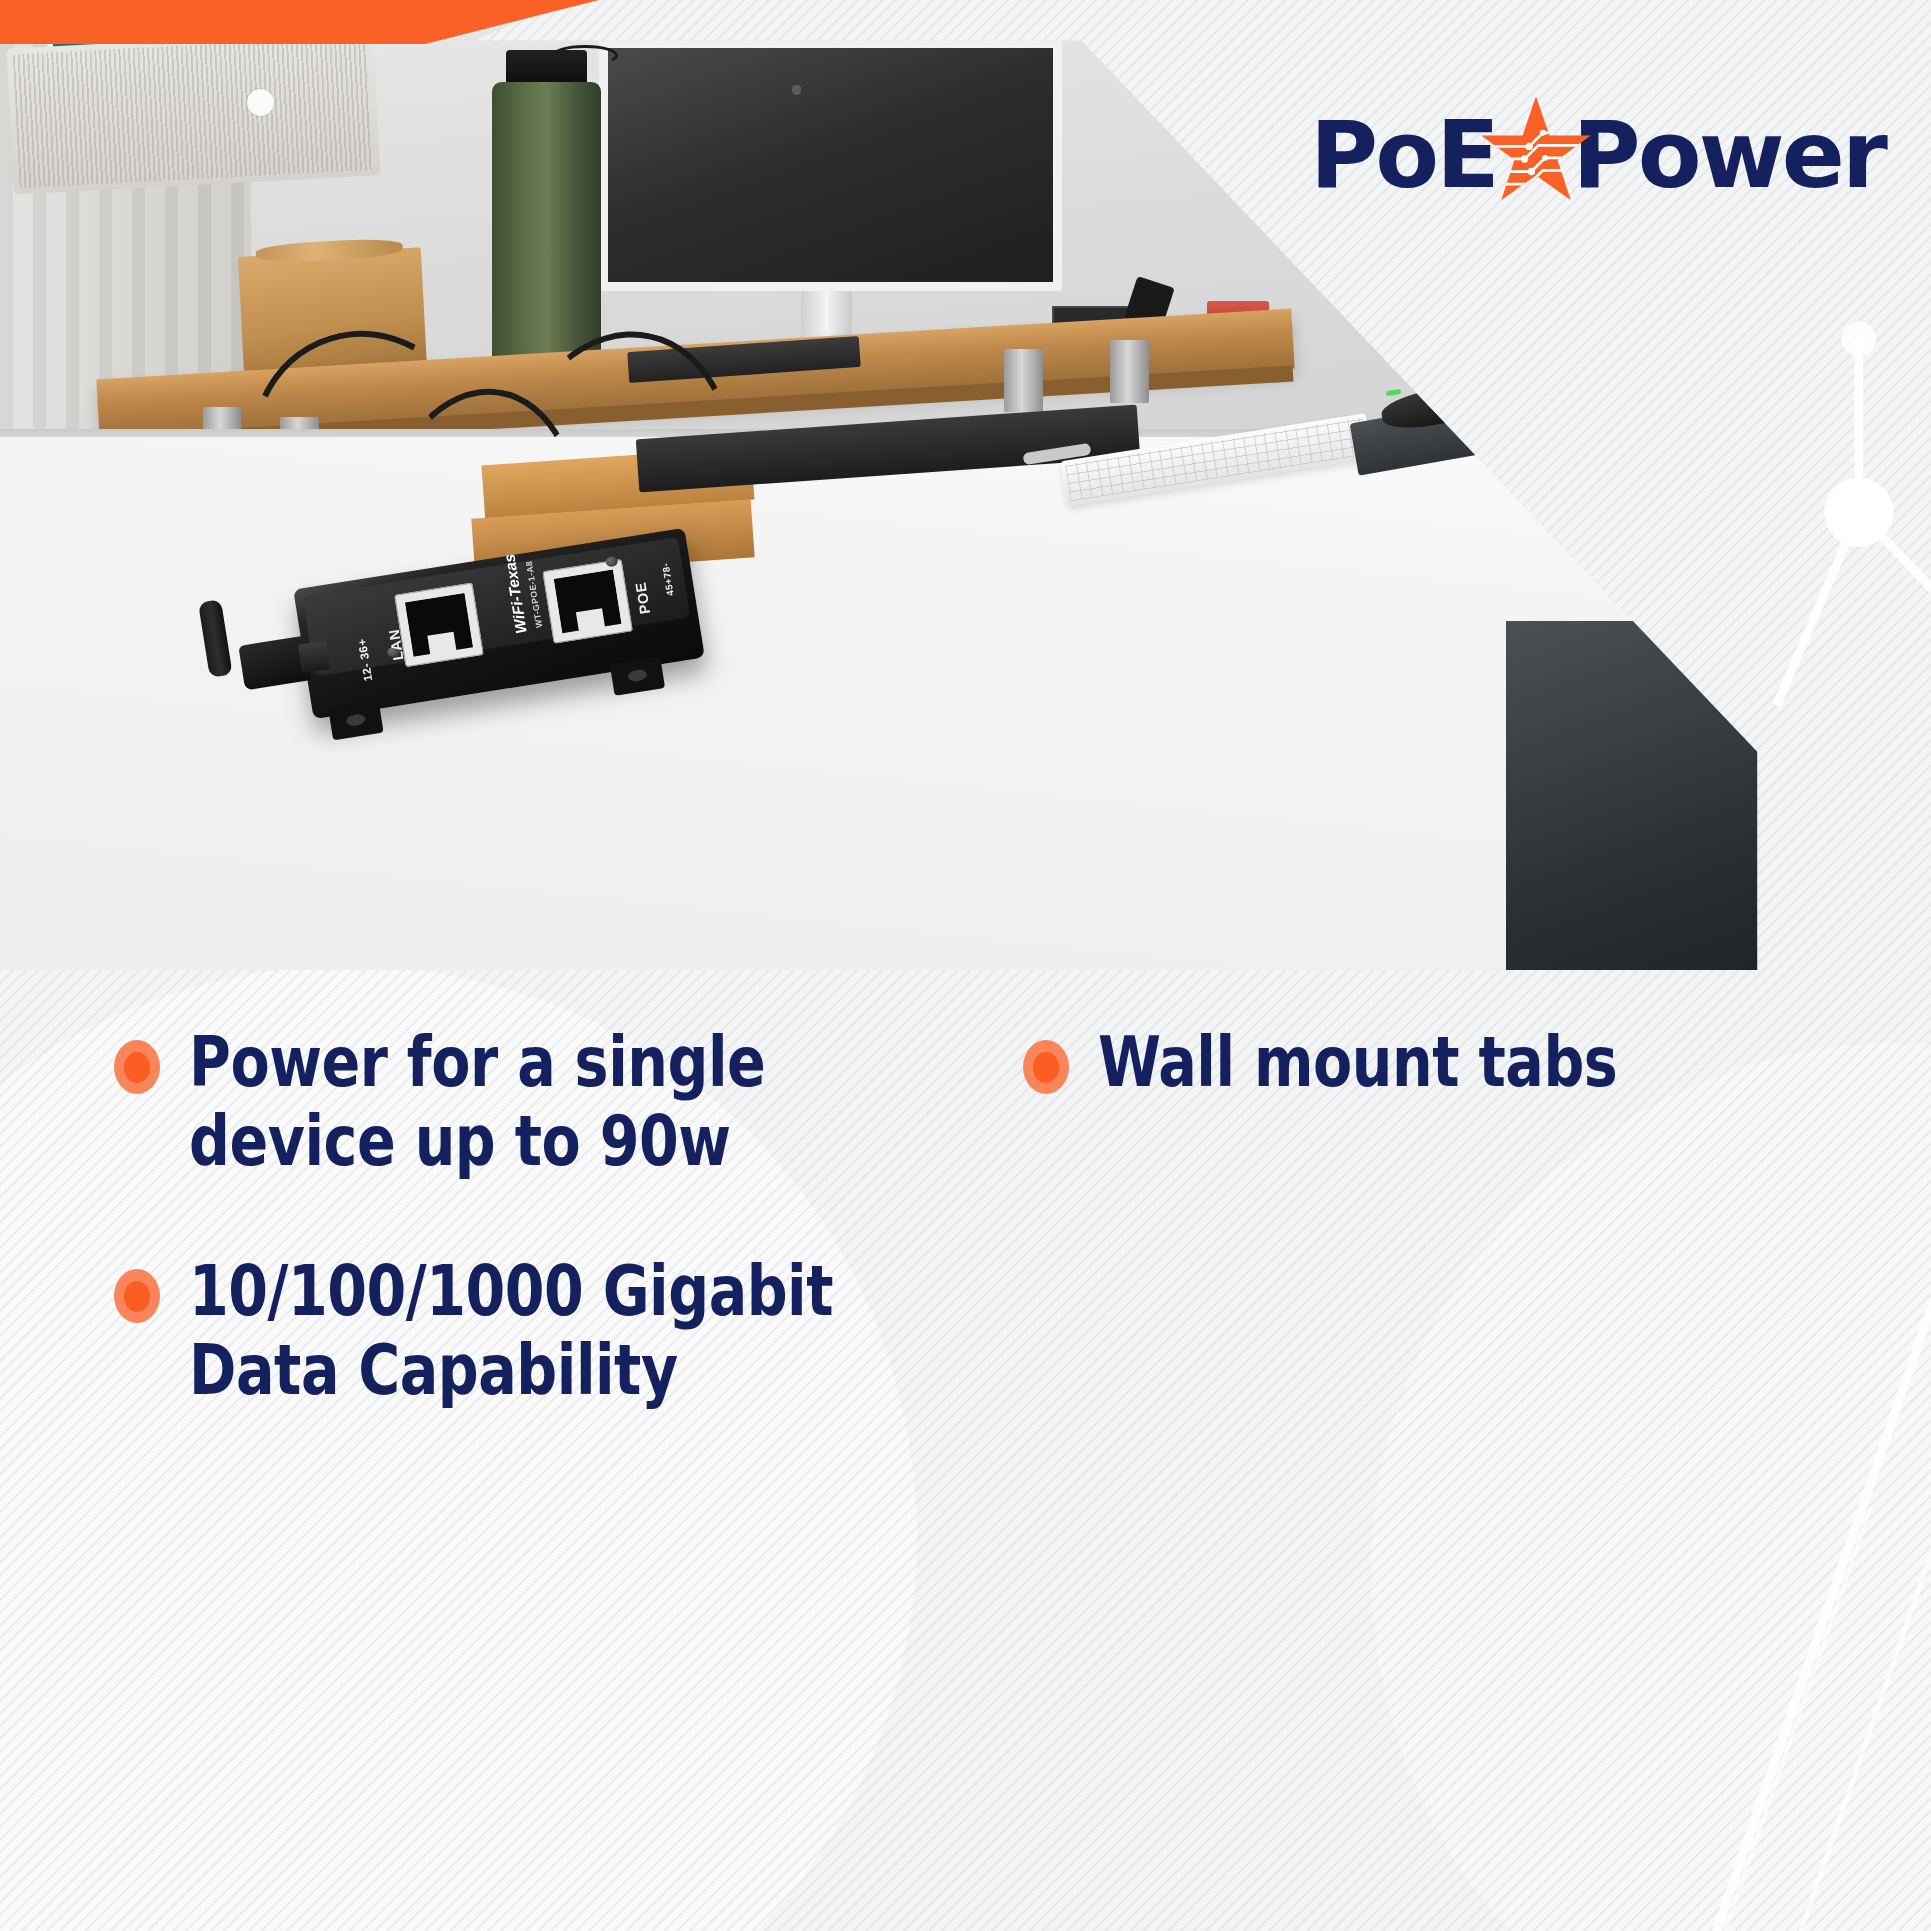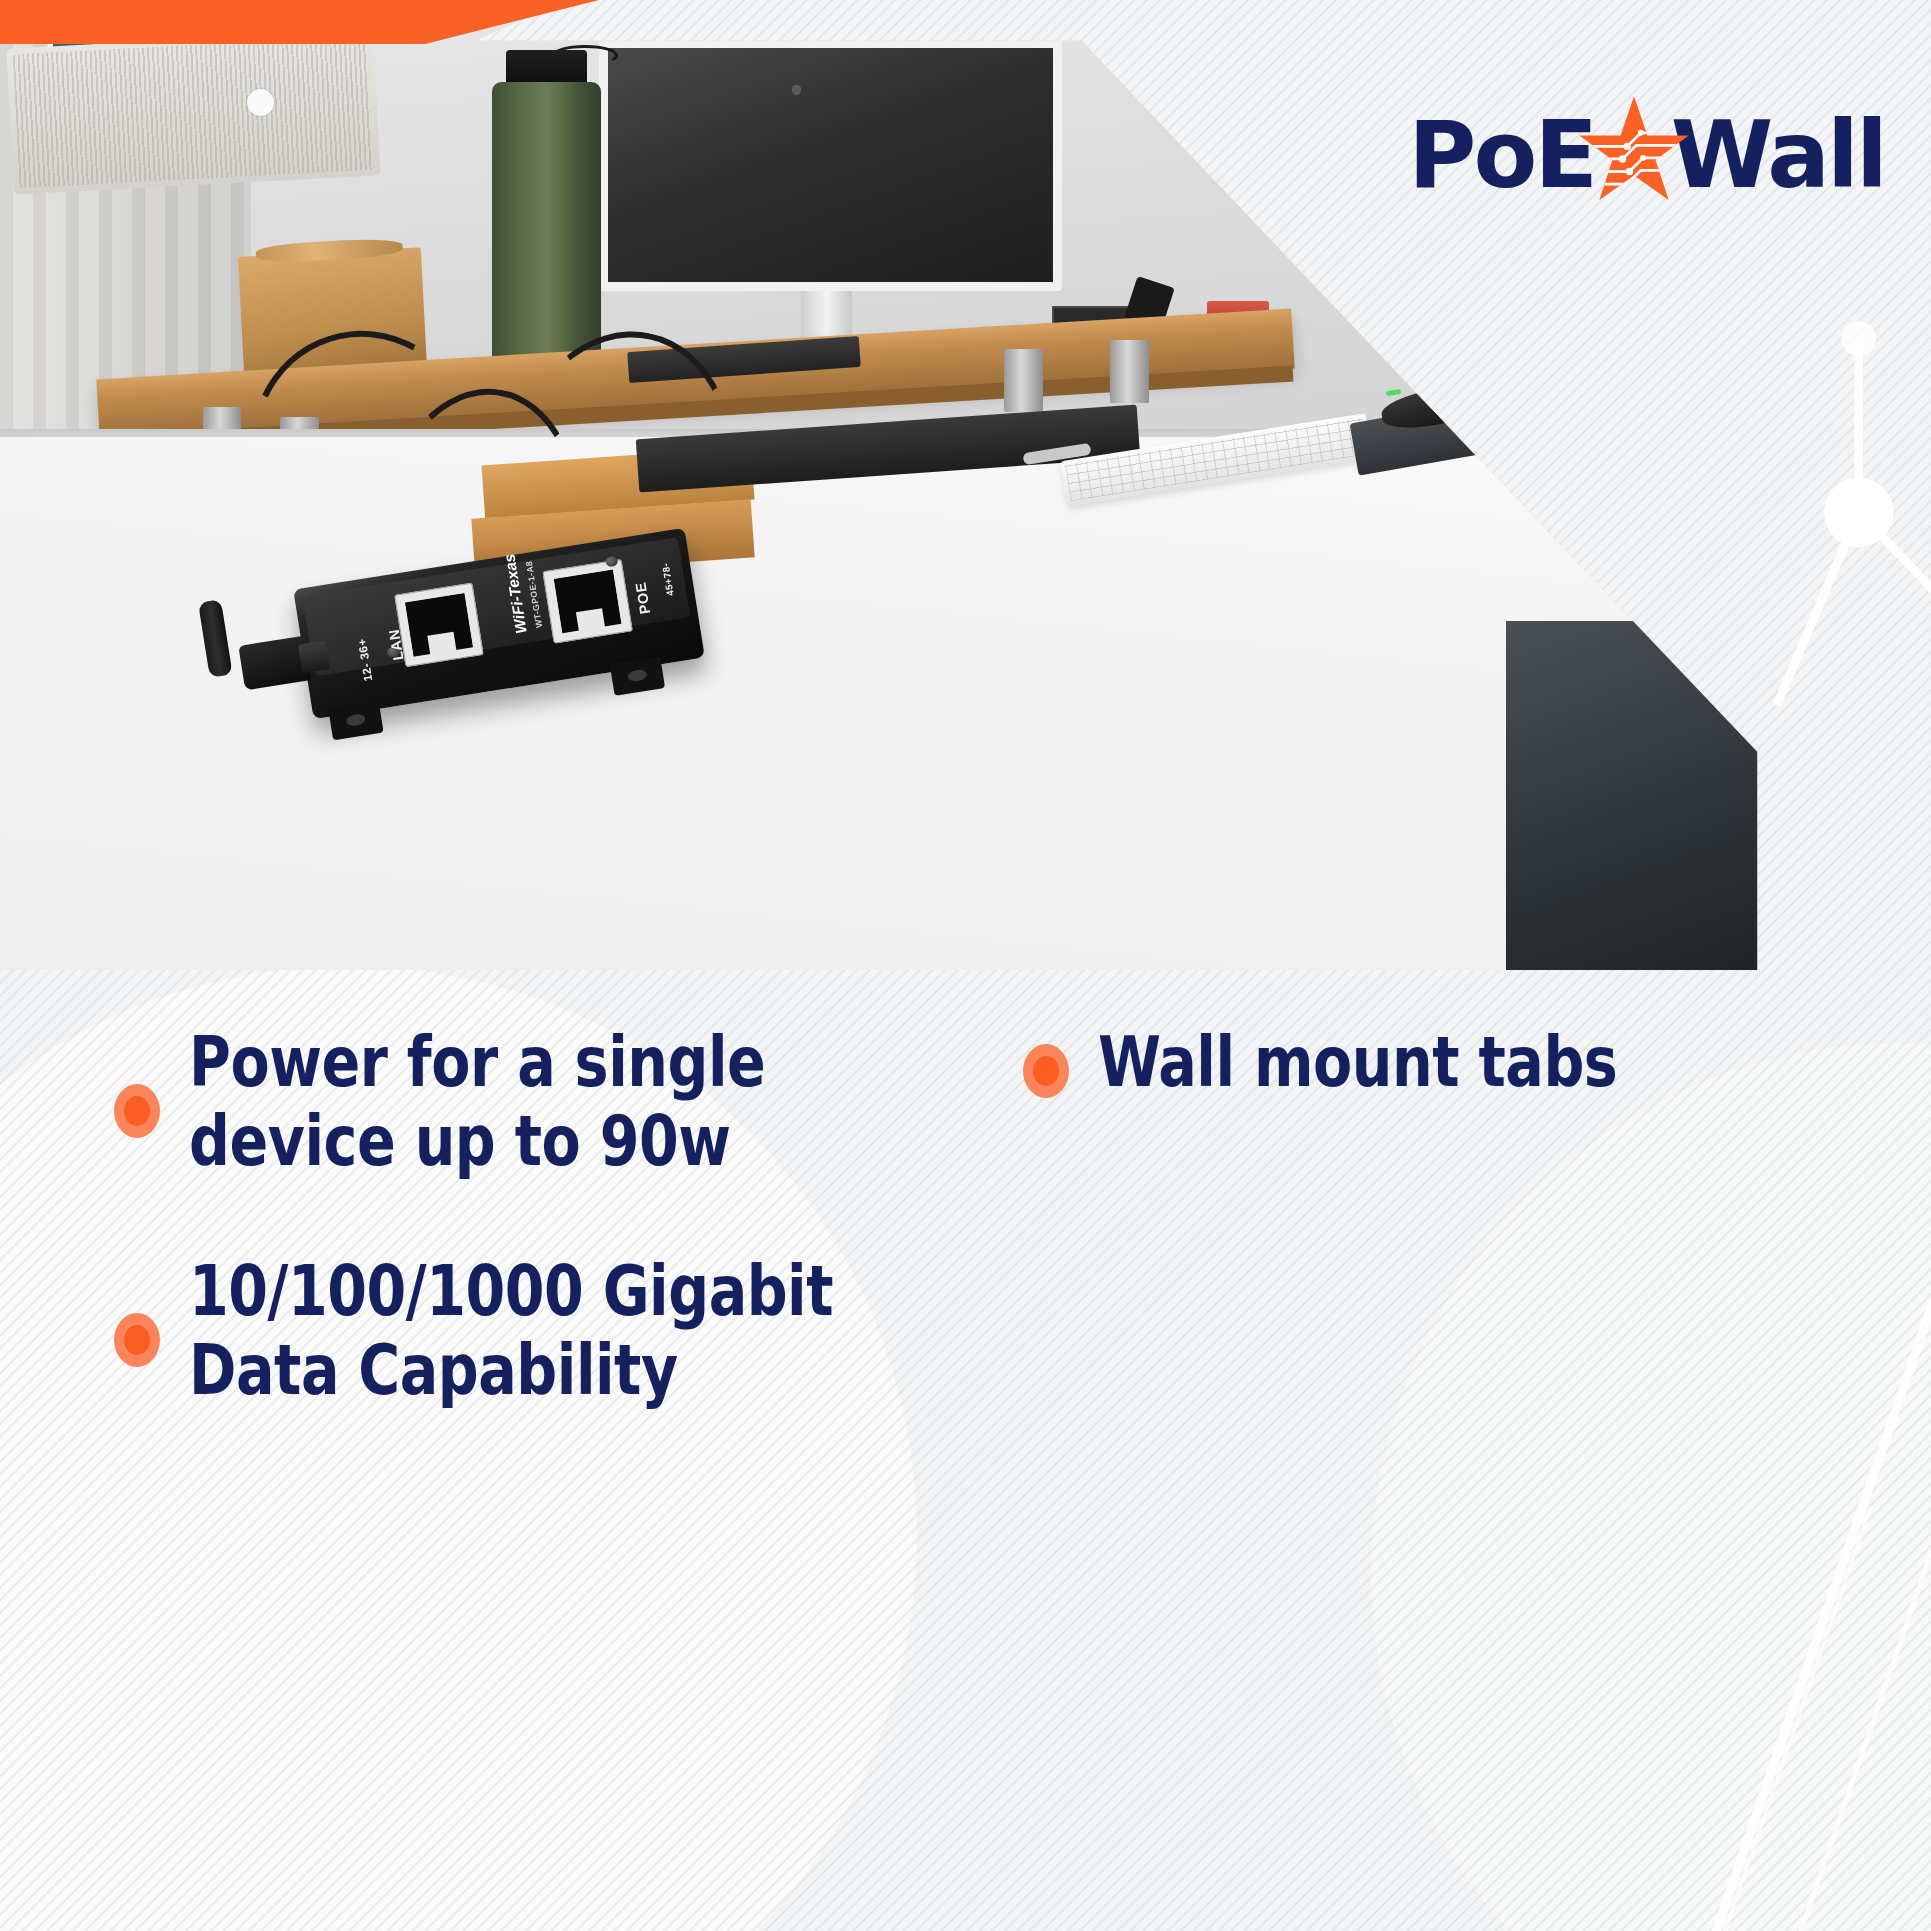--- a/index.html
+++ b/index.html
@@ -473,21 +473,21 @@
     width:1931px;
     z-index:20;
     display:flex;
   }
   .col { }
   .col.left  { width:1023px; padding-left:114px; }
   .col.right { width:908px;  padding-left:0px; }
 
   .bullet {
     display:flex;
-    align-items:center;
+    align-items:flex-start;
     margin-bottom:71px;
   }
   .dot {
     flex:0 0 auto;
     width:46px; height:54px;
     margin-top:17.4px;
     margin-right:29px;
     border-radius:50%;
     background:#fb855b;
     position:relative;
@@ -631,21 +631,21 @@
         </g>
         <g clip-path="url(#starclip)" fill="#ffffff">
           <circle cx="44" cy="46" r="3.2"></circle>
           <circle cx="40" cy="57" r="3.2"></circle>
           <circle cx="46" cy="68" r="3.2"></circle>
           <circle cx="56" cy="34" r="2.6"></circle>
           <circle cx="58" cy="56" r="2.6"></circle>
         </g>
       </svg>
     </span>
-    <span class="logo-text">Wall</span>
+    <span class="logo-text">Power</span>
   </div>
 
   <div id="features">
 
     <div class="col left">
       <div class="bullet">
         <span class="dot"></span>
         <span class="bullet-text">Power for a single
 device up to 90w</span>
       </div>

